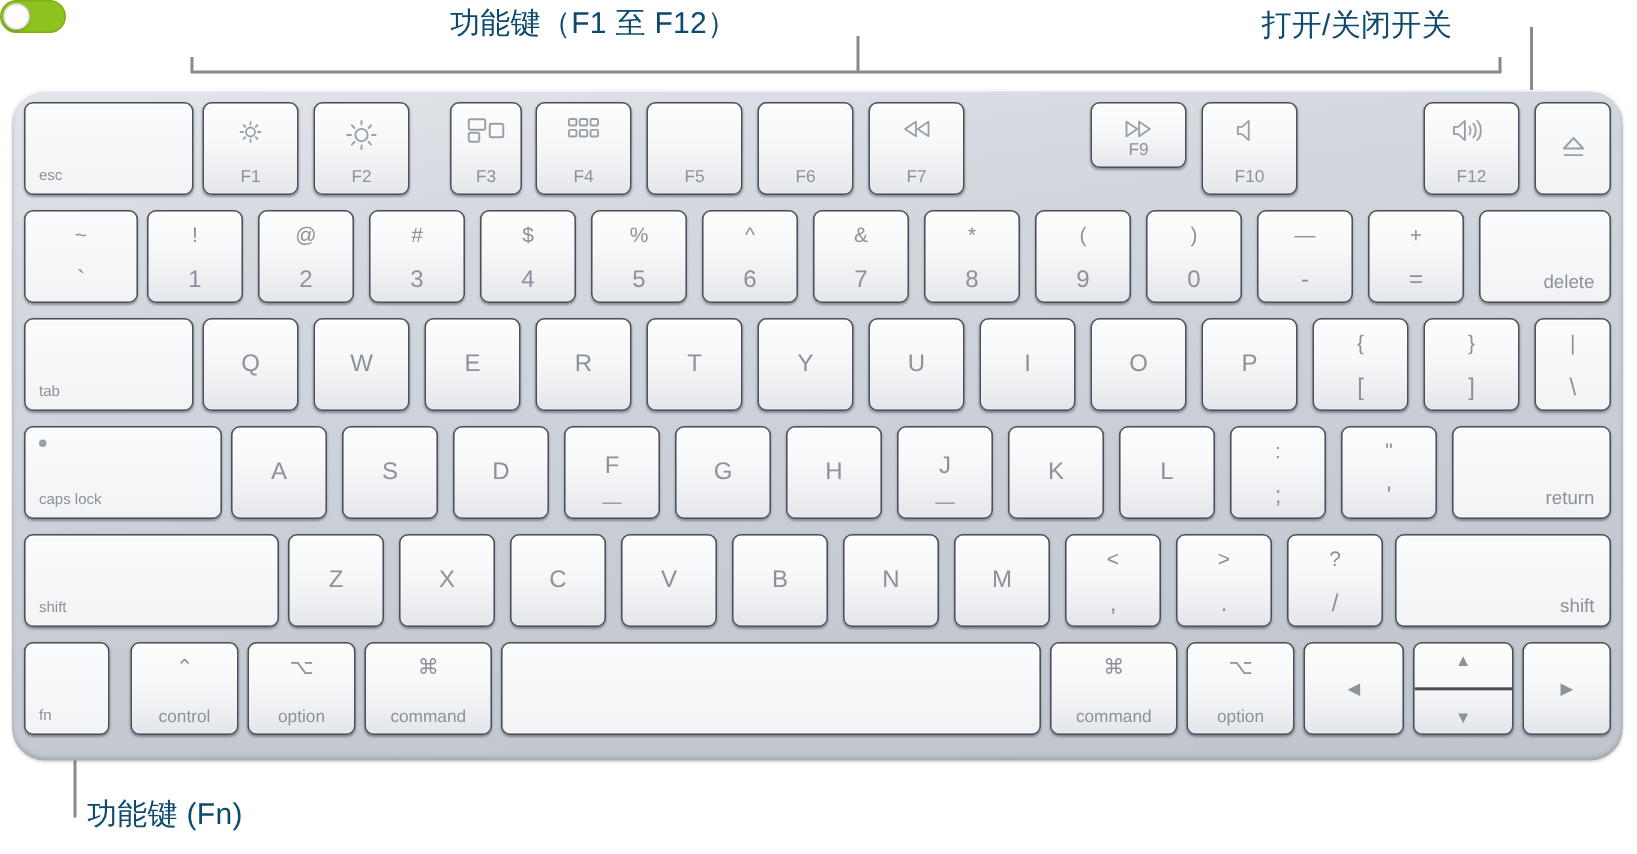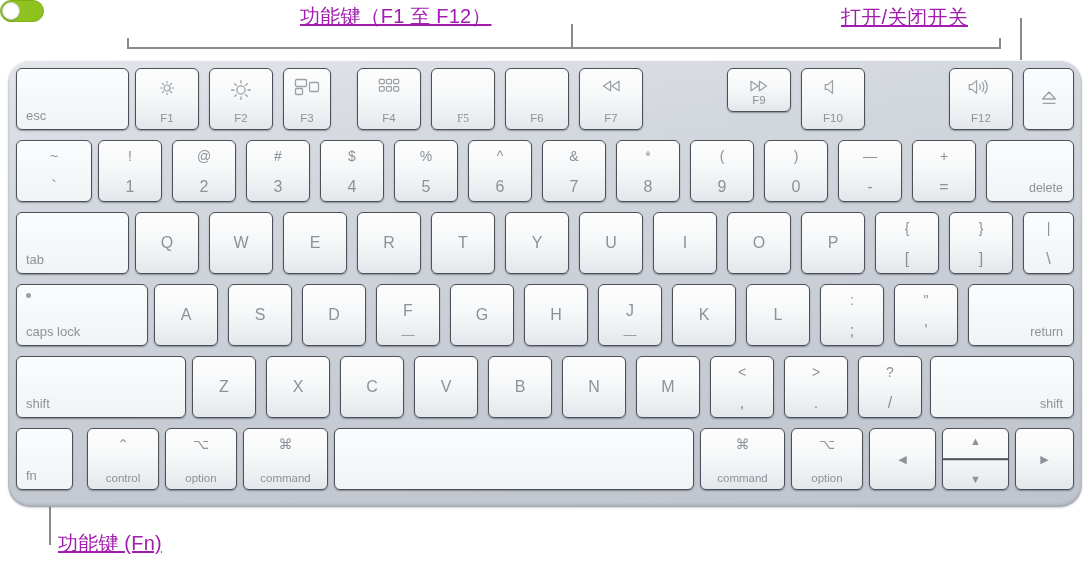--- a/index.html
+++ b/index.html
@@ -8,25 +8,24 @@
     background: #ffffff;
     font-family: "Liberation Sans", "DejaVu Sans", sans-serif;
     overflow: hidden;
   }
   #stage { position: relative; width: 1091px; height: 569px; }
 
   
   .callout-label {
     position: absolute;
     font-size: 20px;
-    color: #a21caf;
+    color: #0c4a6e;
     white-space: nowrap;
     letter-spacing: 0.2px;
     line-height: 1;
-    text-decoration: underline;
   }
   .rule { position: absolute; background: #8a8a8a; }
   .rule.h { height: 1.6px; }
   .rule.v { width: 1.6px; }
 
   
   .toggle {
     position: absolute;
     width: 44px; height: 22px;
     border-radius: 11px;
@@ -63,21 +62,21 @@
     box-shadow: 0 1px 1.5px rgba(30,34,42,.40),
                 inset 0 1px 0 rgba(255,255,255,.95);
     color: #8d9199;
     overflow: hidden;
   }
   .key.plain {
     background: linear-gradient(180deg, #fbfcfd 0%, #f6f7f9 55%, #f1f3f5 100%);
   }
 
   
-  .lbl-bl { position: absolute; left: 9px; bottom: 6px; font-size: 13px; }
+  .lbl-bl { position: absolute; left: 9px; bottom: 6px; font-size: 10px; }
   .lbl-br { position: absolute; right: 10px; bottom: 6px; font-size: 12.5px; }
   .lbl-bc { position: absolute; left: 0; right: 0; bottom: 5px; text-align: center; font-size: 11.5px; }
   .lbl-c  { position: absolute; left: 0; right: 0; top: 50%; transform: translateY(-50%); text-align: center; font-size: 16px; }
   .lbl-dual-top { position: absolute; left: 0; right: 0; top: 7px; text-align: center; font-size: 14px; }
   .lbl-dual-bot { position: absolute; left: 0; right: 0; bottom: 5px; text-align: center; font-size: 16px; }
   .gly { position: absolute; left: 0; right: 0; top: 9px; text-align: center; }
   .gly svg { display: block; margin: 0 auto; }
   .mod-gly { position: absolute; left: 0; right: 0; top: 7px; text-align: center; font-size: 14px; }
   .homing { position: absolute; left: 50%; transform: translateX(-50%); bottom: 9px; width: 13px; height: 1.4px; background: #9aa0a8; }
   .capsdot { position: absolute; left: 9px; top: 8px; width: 5px; height: 5px; border-radius: 50%; background: #9aa0a8; }
@@ -129,21 +128,21 @@
     <div class="key" style="left:201px; top:8px; width:64px; height:62px;">
       <span class="gly">
         <svg width="24" height="24" viewBox="0 0 24 24" fill="none" stroke="#9aa0a8" stroke-width="1.3" stroke-linecap="round">
           <circle cx="12" cy="12" r="4.1"></circle>
           <path d="M12 2.6v2.4M12 19v2.4M2.6 12h2.4M19 12h2.4M5.6 5.6l1.7 1.7M16.7 16.7l1.7 1.7M18.4 5.6l-1.7 1.7M7.3 16.7l-1.7 1.7"></path>
         </svg>
       </span>
       <span class="lbl-bc">F2</span>
     </div>
 
-    <div class="key" style="left:275px; top:8px; width:48px; height:62px;">
+    <div class="key" style="left:292px; top:8px; width:48px; height:62px;">
       <span class="gly">
         <svg width="26" height="18" viewBox="0 0 26 18" fill="none" stroke="#9aa0a8" stroke-width="1.3">
           <rect x="1.5" y="1.5" width="11" height="7" rx="1.2"></rect>
           <rect x="1.5" y="10.5" width="7" height="6" rx="1.2"></rect>
           <rect x="15.5" y="4.5" width="9" height="9" rx="1.2"></rect>
         </svg>
       </span>
       <span class="lbl-bc">F3</span>
     </div>
 
@@ -154,21 +153,21 @@
           <rect x="8.5" y="1.3" width="5" height="4.4" rx="0.9"></rect>
           <rect x="15.7" y="1.3" width="5" height="4.4" rx="0.9"></rect>
           <rect x="1.3" y="8.6" width="5" height="4.4" rx="0.9"></rect>
           <rect x="8.5" y="8.6" width="5" height="4.4" rx="0.9"></rect>
           <rect x="15.7" y="8.6" width="5" height="4.4" rx="0.9"></rect>
         </svg>
       </span>
       <span class="lbl-bc">F4</span>
     </div>
 
-    <div class="key" style="left:423px; top:8px; width:64px; height:62px;font-family:Liberation Serif, serif;">
+    <div class="key" style="left:423px; top:8px; width:64px; height:62px;">
       <span class="lbl-bc">F5</span>
     </div>
 
     <div class="key" style="left:497px; top:8px; width:64px; height:62px;">
       <span class="lbl-bc">F6</span>
     </div>
 
     <div class="key" style="left:571px; top:8px; width:64px; height:62px;">
       <span class="gly">
         <svg width="26" height="16" viewBox="0 0 26 16" fill="none" stroke="#9aa0a8" stroke-width="1.25" stroke-linejoin="round">

